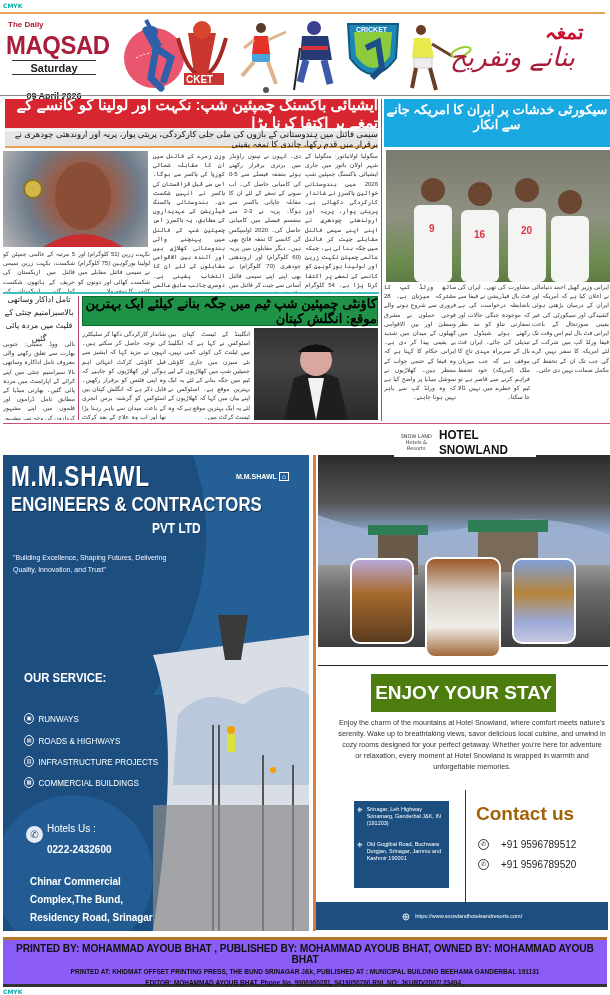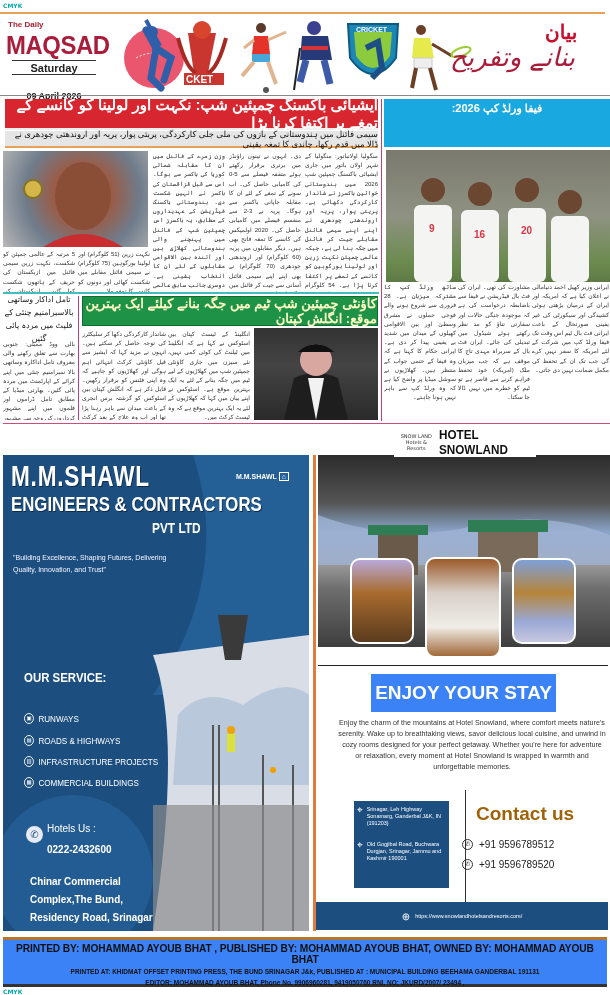--- a/index.html
+++ b/index.html
@@ -18,21 +18,21 @@
 .mastline{left:0;top:95px;width:610px;height:1px;background:#888}
 
 .boxing-head{left:5px;top:99px;width:373px;height:31px;background:#d7262f;color:#fff;font-size:15px;font-weight:bold;display:flex;align-items:center;justify-content:center;border-bottom:2px solid #eee}
 .boxing-sub{left:5px;top:131px;width:373px;height:17px;background:#e6e6e6;color:#111;font-size:8.5px;display:flex;align-items:center;justify-content:center;border-bottom:2px solid #e8a257}
 .fifa-head{left:384px;top:99px;width:226px;height:48px;background:#19a8e0;color:#fff;text-align:center}
 .fifa-head .l1{font-size:11px;font-weight:bold;margin-top:3px}
 .fifa-head .l2{font-size:13px;font-weight:bold;margin-top:3px}
 .vrule{width:1px;background:#c03f75}
 .col{font-size:6px;line-height:9.2px;color:#333;text-align:justify;overflow:hidden}
 .photo{overflow:hidden}
-.green-head{left:82px;top:296px;width:296px;height:30px;background:#1e9347;color:#fef9c3;font-size:13px;font-weight:bold;display:flex;align-items:center;justify-content:center;border:1px solid #0c6d2f}
+.green-head{left:82px;top:296px;width:296px;height:30px;background:#1e9347;color:#000000;font-size:13px;font-weight:bold;display:flex;align-items:center;justify-content:center;border:1px solid #0c6d2f}
 .side-head{left:3px;top:293px;width:72px;height:46px;font-size:8px;color:#222;line-height:13px;text-align:center}
 .rowline{height:2px;background:#3fbfbd}
 
 .ad-left{left:3px;top:455px;width:306px;height:476px;background:#1c4f80;overflow:hidden}
 .ad-title1{left:11px;top:460px;font:bold 29px "Liberation Sans",sans-serif;color:#fff;transform:scaleX(0.78);transform-origin:left;letter-spacing:1px;text-shadow:1px 1px 0 #0b2a4a}
 .ad-title2{left:11px;top:492px;font:bold 21px "Liberation Sans",sans-serif;color:#fff;transform:scaleX(0.8);transform-origin:left;text-shadow:1px 1px 0 #0b2a4a}
 .ad-title3{left:152px;top:520px;font:bold 14px "Liberation Sans",sans-serif;color:#fff;transform:scaleX(0.85);transform-origin:left}
 .ad-tag{left:13px;top:552px;width:165px;font:7px "Liberation Sans",sans-serif;color:#f5f5ff;line-height:12px}
 .ad-logo{left:236px;top:472px;font:bold 7px "Liberation Sans",sans-serif;color:#fff}
 .ad-service{left:24px;top:670px;font:bold 13px "Liberation Sans",sans-serif;color:#fff;transform:scaleX(0.88);transform-origin:left}
@@ -42,33 +42,33 @@
 .contact-ph{left:47px;top:844px;font:bold 10px "Liberation Sans",sans-serif;color:#fff}
 .contact-ic{left:26px;top:826px;width:17px;height:17px;border-radius:50%;background:#e8eaf5;color:#1c4f80;font-size:10px;text-align:center;line-height:17px}
 .addr{left:30px;top:872px;font:bold 11px "Liberation Sans",sans-serif;color:#fff;line-height:18px;transform:scaleX(0.9);transform-origin:left}
 
 .ad-right{left:313px;top:455px;width:297px;height:476px;background:#fff;border-left:3px solid #e07d3c}
 .hotel-photo{left:318px;top:455px;width:292px;height:192px;background:linear-gradient(180deg,#2c2c2c 0%,#555 25%,#8aa4c8 40%,#a0a0a0 55%,#6d6d6d 70%,#3e3e3e 100%)}
 .hotel-banner{left:394px;top:427px;width:142px;height:30px;background:#fff;display:flex;align-items:center;gap:6px;padding-left:6px}
 .hotel-banner .nm{font:bold 13px "Liberation Sans",sans-serif;color:#111;transform:scaleX(0.9);transform-origin:left}
 .hotel-banner .lg{font-size:5px;color:#333;text-align:center;line-height:6px}
 .card{border:2px solid #fff;border-radius:10px;overflow:hidden}
-.enjoy{left:371px;top:674px;width:185px;height:38px;background:#3b82f6;color:#fff;font:bold 19px "Liberation Sans",sans-serif;display:flex;align-items:center;justify-content:center}
+.enjoy{left:371px;top:674px;width:185px;height:38px;background:#4d7c0f;color:#fff;font:bold 19px "Liberation Sans",sans-serif;display:flex;align-items:center;justify-content:center}
 .enjoy-desc{left:338px;top:717px;width:268px;font:7.2px "Liberation Sans",sans-serif;color:#333;text-align:center;line-height:11px}
 .loc-box{left:354px;top:801px;width:95px;height:87px;background:#1c4f80;color:#fff;font:5.5px "Liberation Sans",sans-serif;padding:5px 3px}
 .loc-row{display:flex;gap:4px;margin-bottom:14px;line-height:7px}
 .loc-row .pin{font-size:10px}
 .vdiv{left:465px;top:790px;width:1px;height:112px;background:#333}
 .contact-us{left:476px;top:803px;font:bold 19px "Liberation Sans",sans-serif;color:#a16207}
-.phone{left:462px;font:10px "Liberation Sans",sans-serif;color:#222;display:flex;align-items:center;gap:6px}
+.phone{left:478px;font:10px "Liberation Sans",sans-serif;color:#222;display:flex;align-items:center;gap:12px}
 .phone .ic{width:11px;height:11px;border:1px solid #333;border-radius:50%;font-size:6px;text-align:center;line-height:9px}
 .web-bar{left:316px;top:902px;width:292px;height:28px;background:#1c4f80;color:#fff;font:5.5px "Liberation Sans",sans-serif;display:flex;align-items:center;justify-content:center;gap:5px}
 
 .foot-top{left:3px;top:937px;width:604px;height:3px;background:#b5752d}
-.footer{left:3px;top:940px;width:604px;height:47px;background:#3b82f6;border-bottom:3px solid #333;text-align:center;font-family:"Liberation Sans",sans-serif;color:#111}
+.footer{left:3px;top:940px;width:604px;height:47px;background:#8b5cf6;border-bottom:3px solid #333;text-align:center;font-family:"Liberation Sans",sans-serif;color:#111}
 .footer .f1{font-size:10.2px;font-weight:bold;margin-top:3px;letter-spacing:-0.1px}
 .footer .f2{font-size:6.5px;font-weight:bold;margin-top:3px}
 .footer .f3{font-size:6.5px;font-weight:bold;margin-top:4px}
 </style>
 </head>
 <body>
 
 <div class="abs cmyk" style="left:3px;top:2px">CMYK</div>
 <div class="abs topline"></div>
 
@@ -118,43 +118,43 @@
     <g>
       <circle cx="305" cy="12" r="5" fill="#6b3e26"></circle>
       <path d="M298 20 L314 20 L318 40 L296 40 Z" fill="#e6ea4a"></path>
       <rect x="298" y="40" width="18" height="10" fill="#eee" stroke="#ccc"></rect>
       <path d="M300 50 L296 70 M314 50 L320 72" stroke="#6b3e26" stroke-width="4"></path>
       <path d="M316 26 L336 38" stroke="#6b3e26" stroke-width="3"></path>
       <ellipse cx="345" cy="34" rx="10" ry="4" fill="none" stroke="#9acd32" stroke-width="2" transform="rotate(-20 345 34)"></ellipse>
     </g>
   </svg>
 </div>
-<div class="abs urdu-brand rtl">بیان</div>
+<div class="abs urdu-brand rtl">تمغہ</div>
 <div class="abs urdu-section rtl">بنانے وتفریح</div>
 <div class="abs mastline"></div>
 
 <div class="abs boxing-head rtl">ایشیائی باکسنگ چمپئین شپ: نکہت اور لولینا کو کانسے کے تمغے پر اکتفا کرنا پڑا</div>
-<div class="abs boxing-sub rtl">سیمی فائنل میں ہندوستانی کے بازوں کی ملی جلی کارکردگی، پریتی پوار، پریہ اور اروندھتی چودھری نے ڈالا میں قدم رکھا، چاندی کا تمغہ یقینی</div>
+<div class="abs boxing-sub rtl">سیمی فائنل میں ہندوستانی کے بازوں کی ملی جلی کارکردگی، پریتی پوار، پریہ اور اروندھتی چودھری نے برقرار میں قدم رکھا، چاندی کا تمغہ یقینی</div>
 <div class="abs photo" style="left:3px;top:151px;width:145px;height:96px;background:radial-gradient(circle at 55% 45%,#c9866a 0%,#9b5b45 30%,#6f7c8b 60%,#b8b8b8 100%)">
   <svg width="145" height="96">
       <circle cx="30" cy="38" r="9" fill="#d4b74a" stroke="#8a7420" stroke-width="2"></circle>
       <ellipse cx="80" cy="45" rx="28" ry="34" fill="#8a4d36"></ellipse>
       <path d="M40 96 Q80 70 120 96" fill="#c92d2f"></path>
     </svg>
 </div>
 <div class="abs col rtl" style="left:3px;top:250px;width:72px;height:42px">5 مرتبہ کے عالمی چمپئن کو شکست، نکہت زرین سیمی فائنل میں ازبکستان کی حریف کے ہاتھوں شکست کھا گئیں۔ ازبکستان کی حریف نے برتری حاصل کی</div>
 <div class="abs col rtl" style="left:78px;top:250px;width:72px;height:42px">نکہت زرین (51 کلوگرام) اور لولینا بورگوہین (75 کلوگرام) نے سیمی فائنل مقابلے میں شکست کھائی اور دونوں کو کانسے کا تمغہ ملا</div>
 <div class="abs col rtl" style="left:153px;top:152px;width:72px;height:140px">وزن زمرے کے فائنل میں ان کا مقابلہ شمالی کوریا کی باکسر سے ہوگا۔ اس سے قبل قزاقستان کی باکسر نے انہیں شکست دی۔ ہندوستانی باکسنگ فیڈریشن کے عہدیداروں کے مطابق، یہ باکسرز اس چمپئین شپ کے فائنل میں پہنچنے والی ہندوستانی کھلاڑی ہیں اور آئندہ بین الاقوامی مقابلوں کے لئے ان کا انتخاب یقینی ہے۔ دوسری جانب سابق عالمی چمپئن کو شکست ہوئی۔</div>
 <div class="abs col rtl" style="left:229px;top:152px;width:72px;height:140px">دی۔ انہوں نے تینوں راؤنڈز میں برتری برقرار رکھتے ہوئے متفقہ فیصلے سے 5-0 کی کامیابی حاصل کی۔ اب سونے کے تمغے کے لئے ان کا مقابلہ جاپانی باکسر سے ہوگا۔ پریہ نے 3-2 سے منقسم فیصلے میں کامیابی حاصل کی۔ 2020 اولمپکس کی کانسے کا تمغہ فاتح بھی ہیں۔ دیگر مقابلوں میں پریہ (60 کلوگرام) اور اروندھتی چودھری (70 کلوگرام) نے بھی اپنے اپنے سیمی فائنل آسانی سے جیت کر فائنل میں جگہ پکی کی۔</div>
 <div class="abs col rtl" style="left:305px;top:152px;width:73px;height:140px">منگولیا اولانباتور: منگولیا کے شہر اولان باتور میں جاری ایشیائی باکسنگ چمپئین شپ 2026 میں ہندوستانی خواتین باکسرز نے شاندار کارکردگی دکھائی ہے۔ پریتی پوار، پریہ اور اروندھتی چودھری نے اپنے اپنے سیمی فائنل مقابلے جیت کر فائنل میں جگہ بنا لی ہے، جبکہ عالمی چمپئن نکہت زرین اور لولینا بورگوہین کو کانسے کے تمغے پر اکتفا کرنا پڑا ہے۔ 54 کلوگرام زمرے میں پریتی پوار نے چین کی کھلاڑی کو شکست دی۔</div>
 
 <div class="abs vrule" style="left:381px;top:99px;height:322px"></div>
 
 <div class="abs fifa-head rtl">
-  <div class="l1">فیفا ورلڈ کپ 2026:</div>
+  <div class="l2">سیکورٹی خدشات پر ایران کا امریکہ جانے سے انکار</div>
 </div>
 <div class="abs photo" style="left:386px;top:150px;width:224px;height:132px;background:linear-gradient(180deg,#7a7a6e 0%,#8f9282 50%,#6c8b4f 85%,#5d7a45 100%)">
   <svg width="224" height="132">
     <g fill="#f4f4f2">
         <rect x="28" y="55" width="38" height="77" rx="6"></rect>
         <rect x="75" y="60" width="38" height="72" rx="6"></rect>
         <rect x="122" y="58" width="38" height="74" rx="6"></rect>
         <rect x="165" y="66" width="38" height="66" rx="6"></rect>
       </g>
     <g fill="#6b4630">

